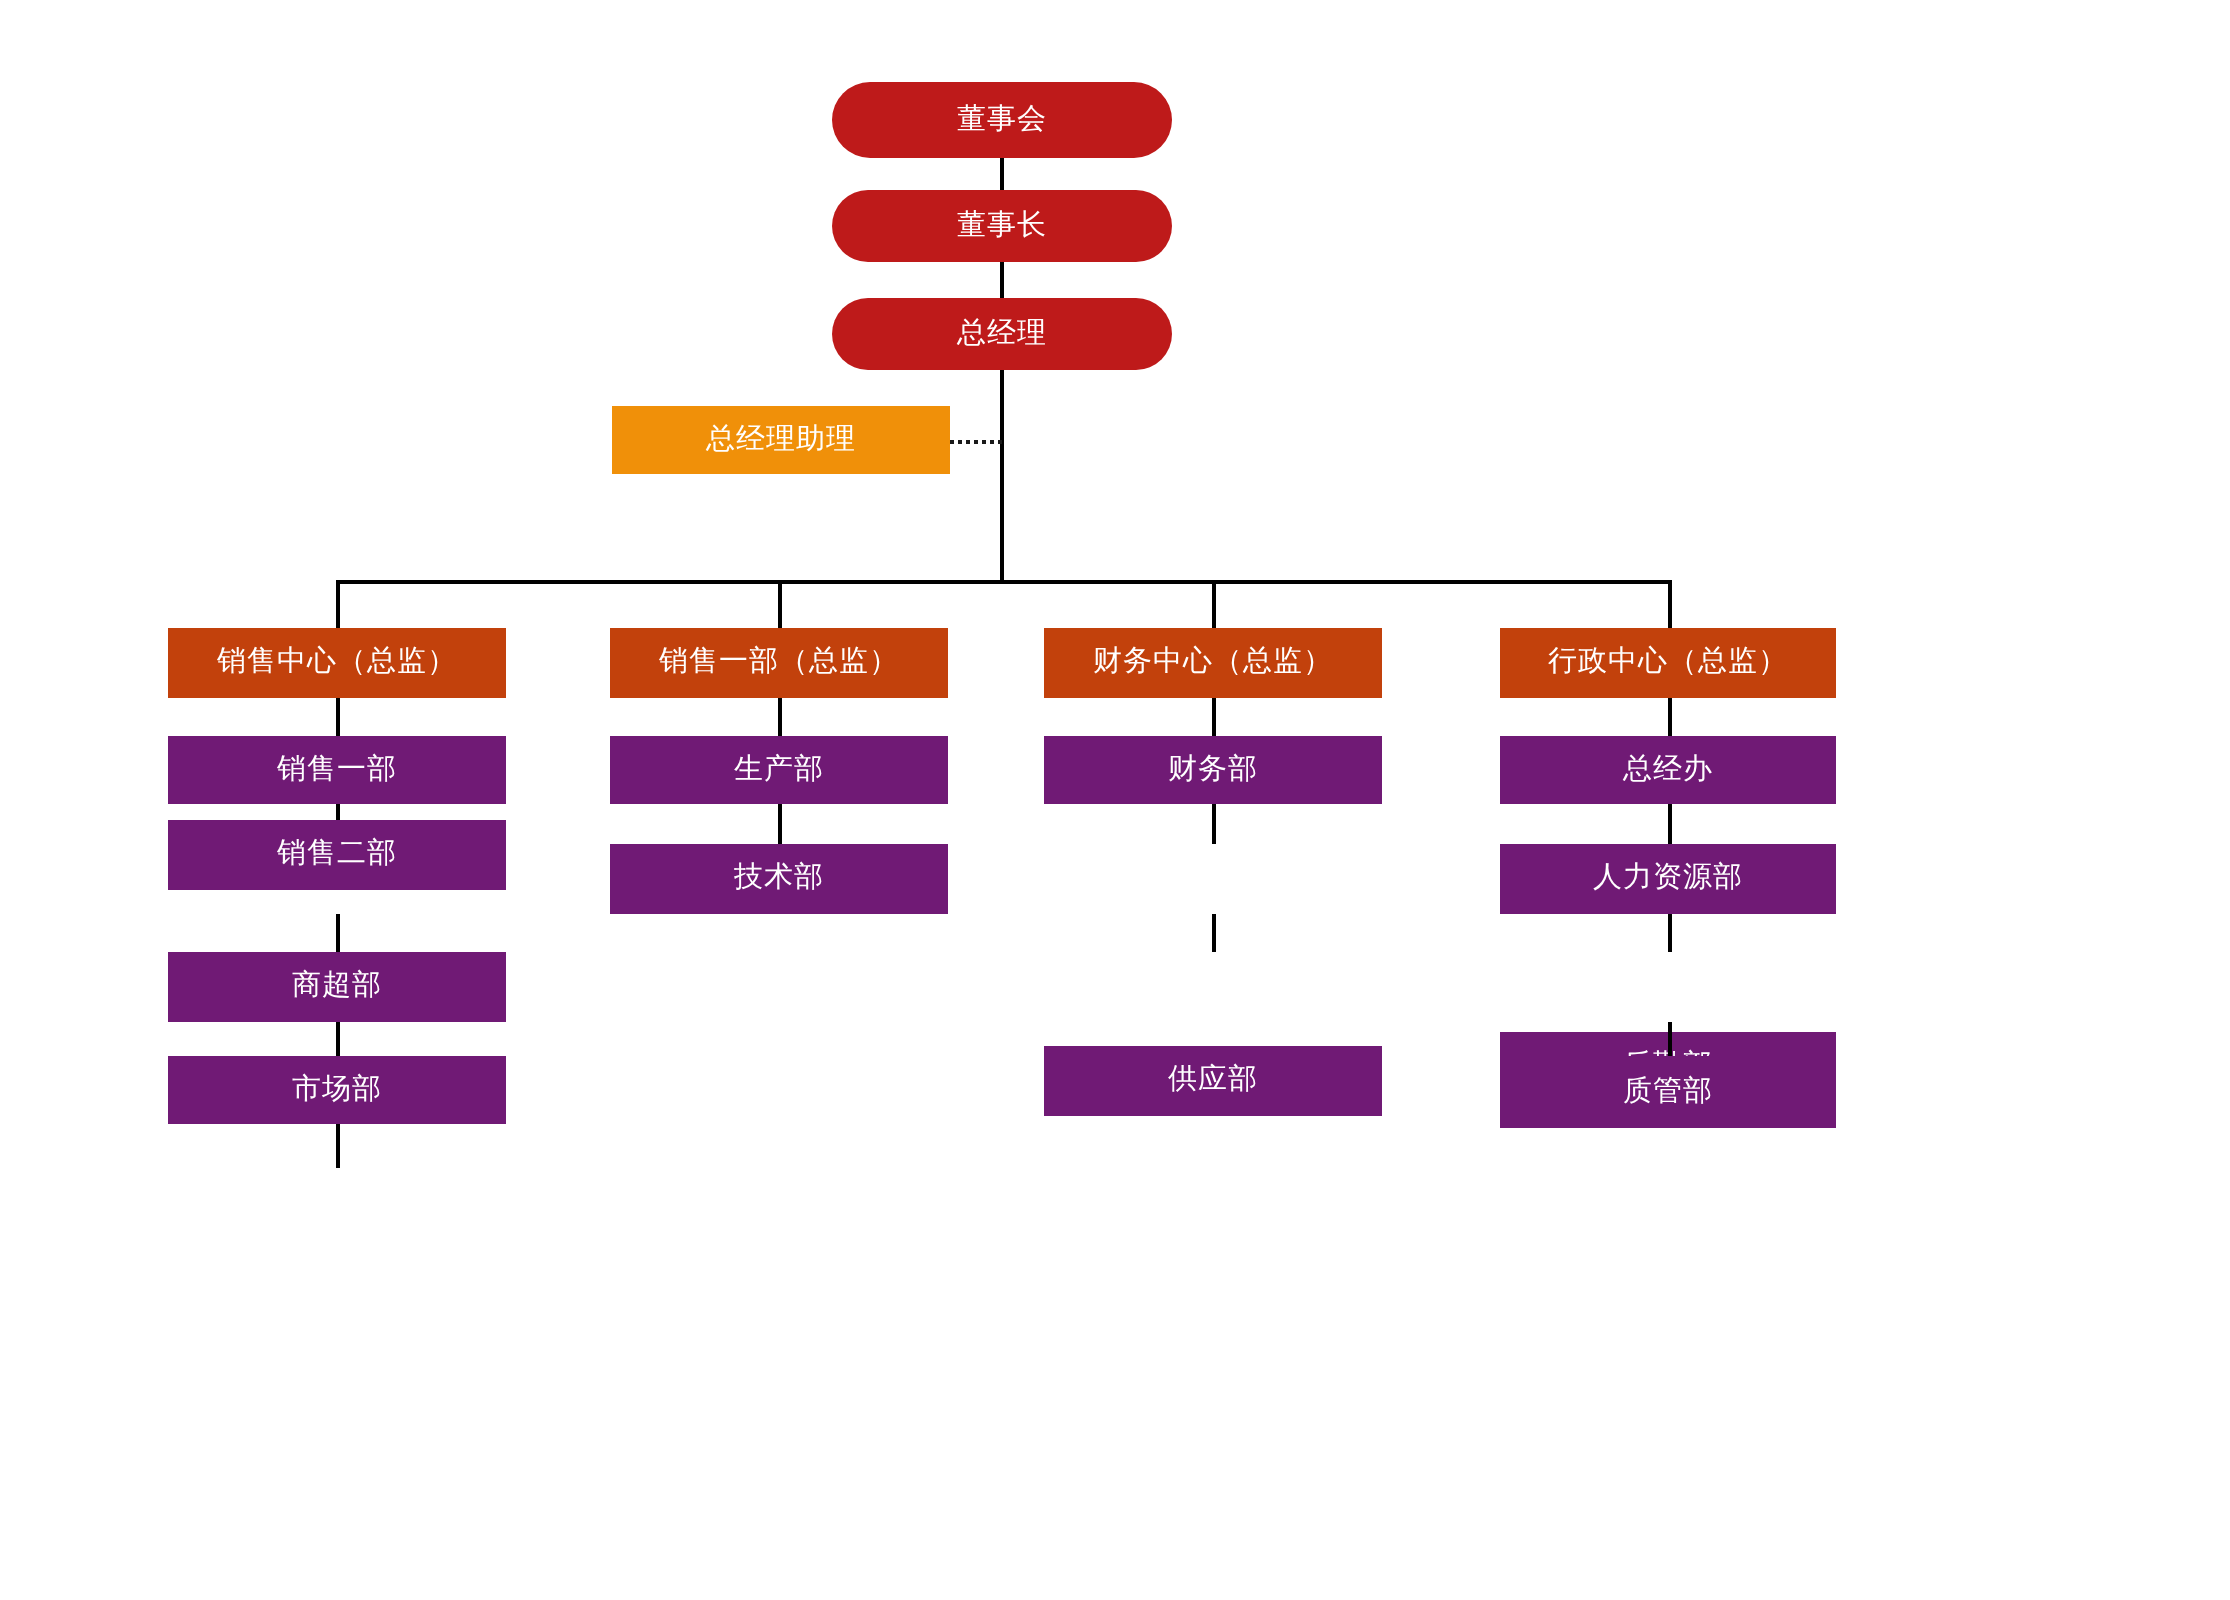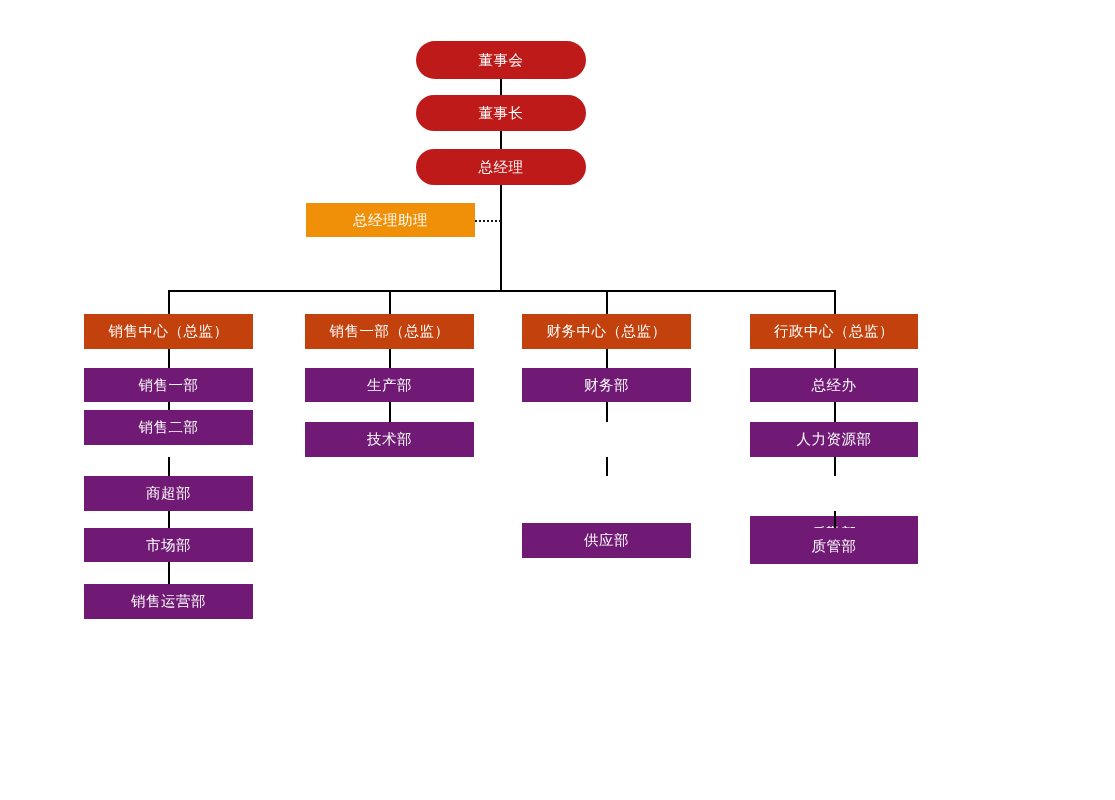--- a/index.html
+++ b/index.html
@@ -107,23 +107,20 @@
   </div>
   <div class="connector v" style="left:168px; top:457px; height:19px;"></div>
   <div class="node dept" style="left:84px; top:476px; width:169px; height:35px;">
     <span>商超部</span>
   </div>
   <div class="connector v" style="left:168px; top:511px; height:17px;"></div>
   <div class="node dept" style="left:84px; top:528px; width:169px; height:34px;">
     <span>市场部</span>
   </div>
   <div class="connector v" style="left:168px; top:562px; height:22px;"></div>
-  <div class="node dept" style="left:84px; top:584px; width:169px; height:35px;">
-    <span>销售运营部</span>
-  </div>
 
   <div class="node division" style="left:305px; top:314px; width:169px; height:35px;">
     <span>销售一部（总监）</span>
   </div>
   <div class="connector v" style="left:389px; top:349px; height:19px;"></div>
   <div class="node dept" style="left:305px; top:368px; width:169px; height:34px;">
     <span>生产部</span>
   </div>
   <div class="connector v" style="left:389px; top:402px; height:20px;"></div>
   <div class="node dept" style="left:305px; top:422px; width:169px; height:35px;">

